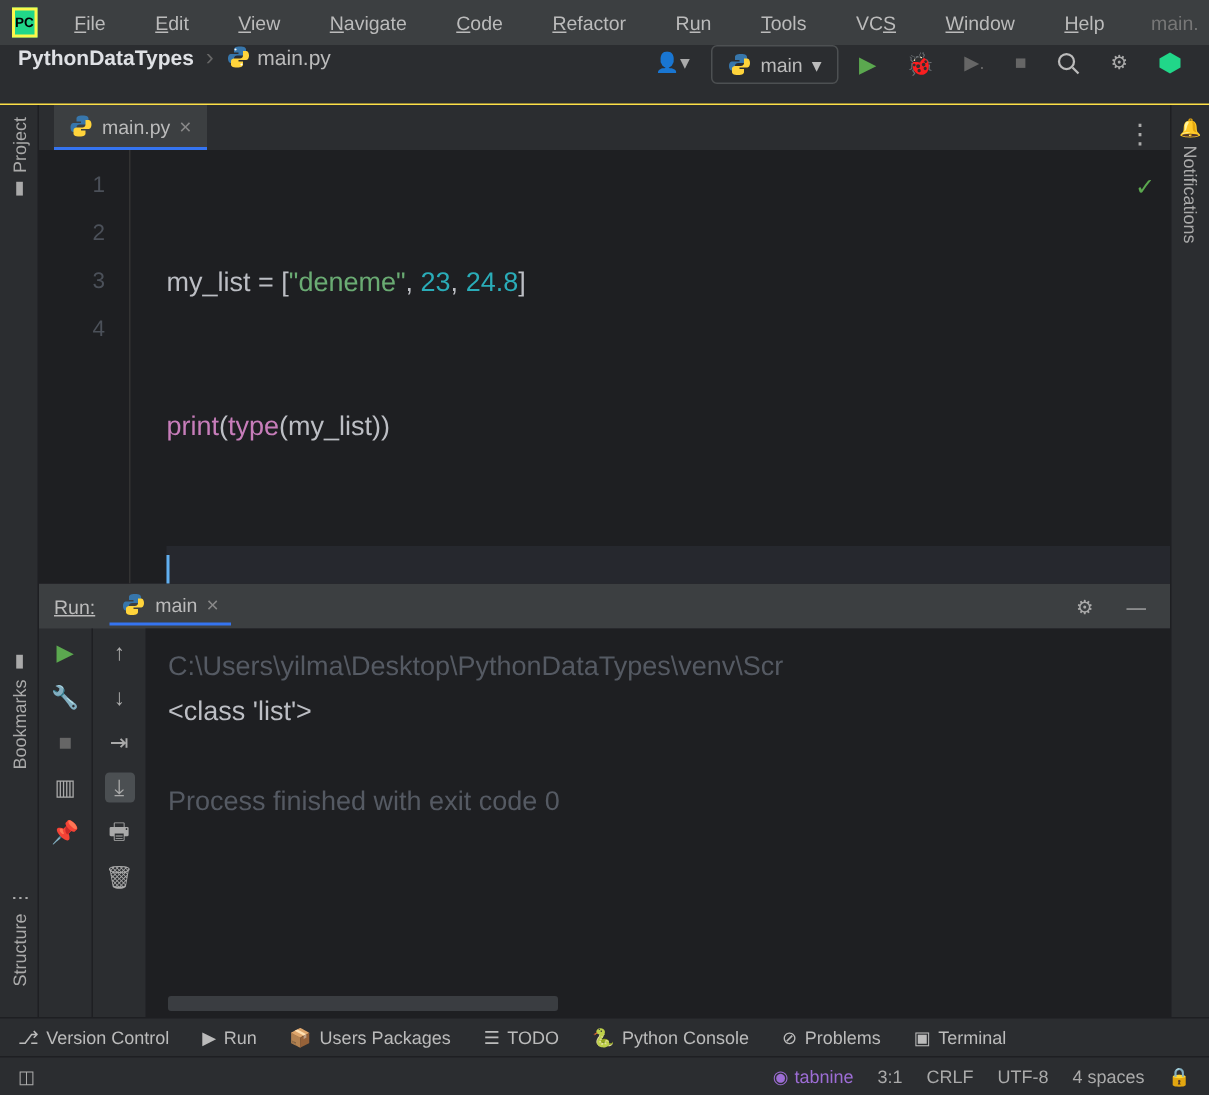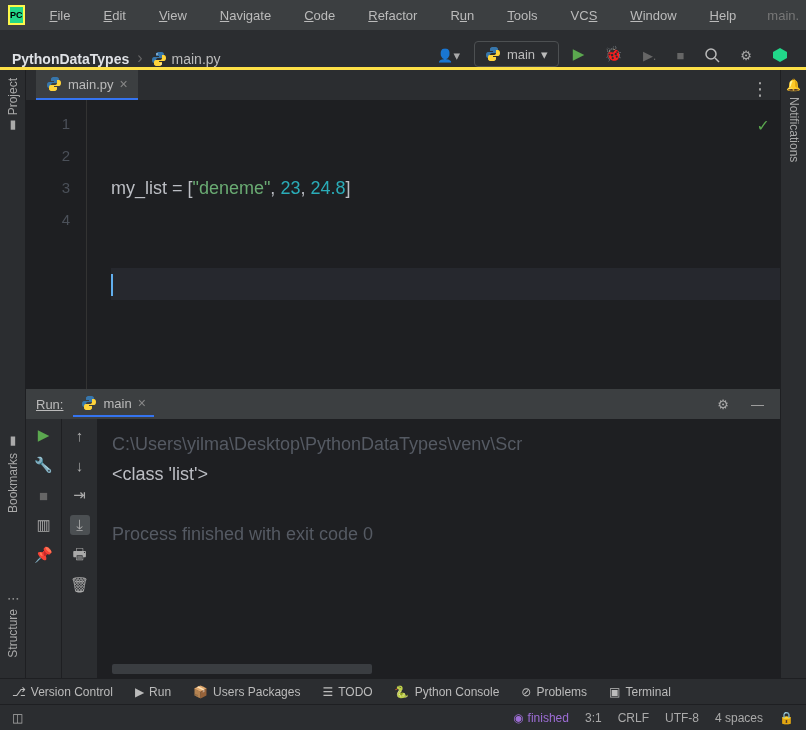--- a/index.html
+++ b/index.html
@@ -4,21 +4,21 @@
 <style>
 * { margin:0; padding:0; box-sizing:border-box; font-family:"Segoe UI",Arial,sans-serif; }
 body { width:806px; height:730px; background:#2b2d30; color:#bbbbbb; font-size:13px; overflow:hidden; position:relative; }
 .titlebar { height:30px; background:#3c3f41; display:flex; align-items:center; padding:0 8px; gap:17px; }
 .logo { width:20px; height:20px; background:#21d789; border:2px solid #fcf84a; display:flex; align-items:center; justify-content:center; font-size:9px; font-weight:bold; color:#000; }
 .menu-item { padding:4px 8px; cursor:pointer; font-size:13px; }
 .menu-item u { text-decoration:underline; }
 .title-main { color:#777; margin-left:6px; font-size:13px; }
 .win-controls { margin-left:auto; display:flex; gap:24px; padding-right:8px; }
 .win-btn { width:14px; height:14px; display:flex; align-items:center; justify-content:center; cursor:pointer; color:#bbb; }
-.toolbar { height:40px; background:#2b2d30; display:flex; align-items:flex-end; padding:0 12px; gap:8px; border-bottom:3px solid #fde047; }
+.toolbar { height:40px; background:#2b2d30; display:flex; align-items:flex-start; padding:0 12px; gap:8px; border-bottom:1px solid #fde047; }
 .breadcrumb-proj { font-weight:bold; font-size:14px; color:#dfe1e5; }
 .breadcrumb-sep { color:#666; font-size:16px; }
 .breadcrumb-file { display:flex; align-items:center; gap:5px; font-size:14px; }
 .py-icon { width:16px; height:16px; }
 .toolbar-spacer { flex:1; }
 .toolbar-btn { padding:4px 6px; cursor:pointer; display:flex; align-items:center; color:#aaa; }
 .run-config { display:flex; align-items:center; gap:6px; border:1px solid #4d5052; border-radius:4px; padding:4px 10px; background:#2b2d30; cursor:pointer; }
 .run-play { color:#5ba84f; font-size:15px; }
 .run-debug { color:#5ba84f; font-size:15px; }
 .run-stop { color:#666; font-size:13px; }
@@ -161,20 +161,21 @@
 
     <div class="editor">
       <div class="gutter">
         <div>1</div>
         <div>2</div>
         <div>3</div>
         <div>4</div>
       </div>
       <div class="code">
         <div class="code-line"><span class="tok-var">my_list</span><span class="tok-op"> = [</span><span class="tok-str">"deneme"</span><span>, </span><span class="tok-num">23</span><span>, </span><span class="tok-num">24.8</span><span class="tok-op">]</span></div>
+        <div class="code-line"><span class="tok-bi">print</span><span>(</span><span class="tok-bi">type</span><span>(</span><span class="tok-var">my_list</span><span>))</span></div>
         <div class="code-line current"><span class="cursor"></span></div>
         
         <span class="check">✓</span>
       </div>
     </div>
 
     <div class="run-wrap">
       <div class="run-header">
         <span class="run-title">Run:</span>
         <div class="run-tab">
@@ -253,20 +254,20 @@
       <span>▣</span>
       <span>Terminal</span>
     </div>
 </div>
 
 <div class="status-bar">
   <span>◫</span>
   <div class="status-spacer"></div>
   <span class="tabnine">
       <span>◉</span>
-      <span>finished</span>
+      <span>tabnine</span>
     </span>
   <span>3:1</span>
   <span>CRLF</span>
   <span>UTF-8</span>
   <span>4 spaces</span>
   <span>🔒</span>
 </div>
 
 </body></html>

